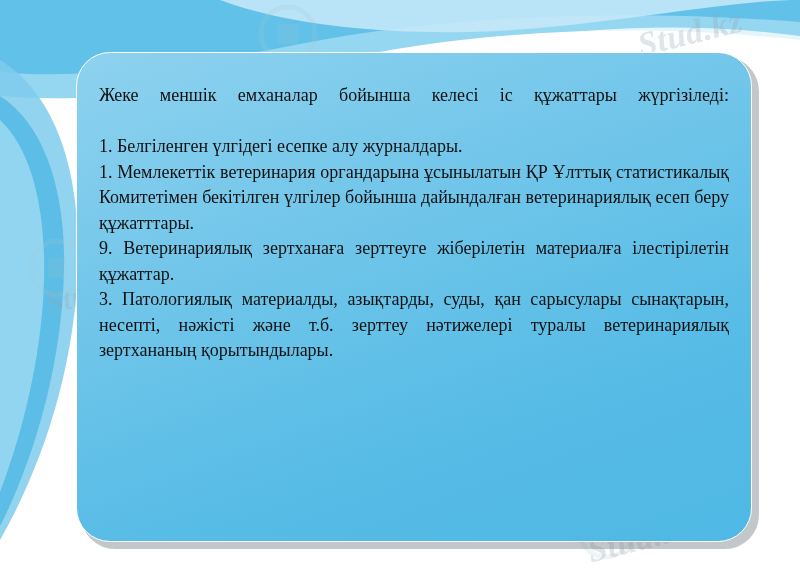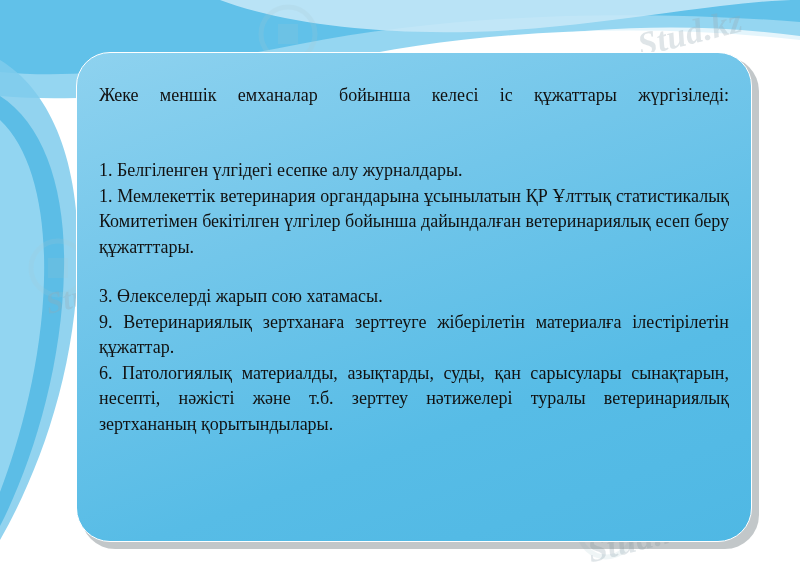--- a/index.html
+++ b/index.html
@@ -88,21 +88,20 @@
   }
   .para {
     margin: 0;
     padding: 0 4px;
     text-align: justify;
     text-justify: inter-word;
     color: #111111;
   }
   .para.last {
     text-align: left;
-    margin-top: 24px;
   }
   .para.justify-all {
     text-align: justify;
   }
   .para.justify-all::after {
     content: "";
     display: inline-block;
     width: 100%;
   }
 </style>
@@ -159,19 +158,18 @@
   <div class="wm" style="left: 690px; top: 330px; font-size: 30px; transform: translateX(-50%) rotate(-14deg);">Stud.kz</div>
   <div class="wm" style="left: 355px; top: 418px; font-size: 30px; transform: translateX(-50%) rotate(-14deg);">Stud.kz</div>
   <div class="wm" style="left: 640px; top: 520px; font-size: 34px; transform: translateX(-50%) rotate(-14deg);">Stud.kz</div>
 
   <div class="content-shadow"></div>
   <div class="content-box">
     <div class="content-inner">
       <p class="para justify-all">Жеке меншік емханалар бойынша келесі іс құжаттары жүргізіледі:</p>
       <p class="para last">1. Белгіленген үлгідегі есепке алу журналдары.</p>
       <p class="para">1. Мемлекеттік ветеринария органдарына ұсынылатын ҚР Ұлттық статистикалық Комитетімен бекітілген үлгілер бойынша дайындалған ветеринариялық есеп беру құжатттары.</p>
-      <p class="para last">3. Өлекселерді жарып сою хатамасы.</p>
       <p class="para">9. Ветеринариялық зертханаға зерттеуге жіберілетін материалға ілестірілетін құжаттар.</p>
-      <p class="para">6. Патологиялық материалды, азықтарды, суды, қан сарысулары сынақтарын, несепті, нәжісті және т.б. зерттеу нәтижелері туралы ветеринариялық зертхананың қорытындылары.</p>
+      <p class="para">3. Патологиялық материалды, азықтарды, суды, қан сарысулары сынақтарын, несепті, нәжісті және т.б. зерттеу нәтижелері туралы ветеринариялық зертхананың қорытындылары.</p>
     </div>
   </div>
 
 </div>
 
 </body></html>

